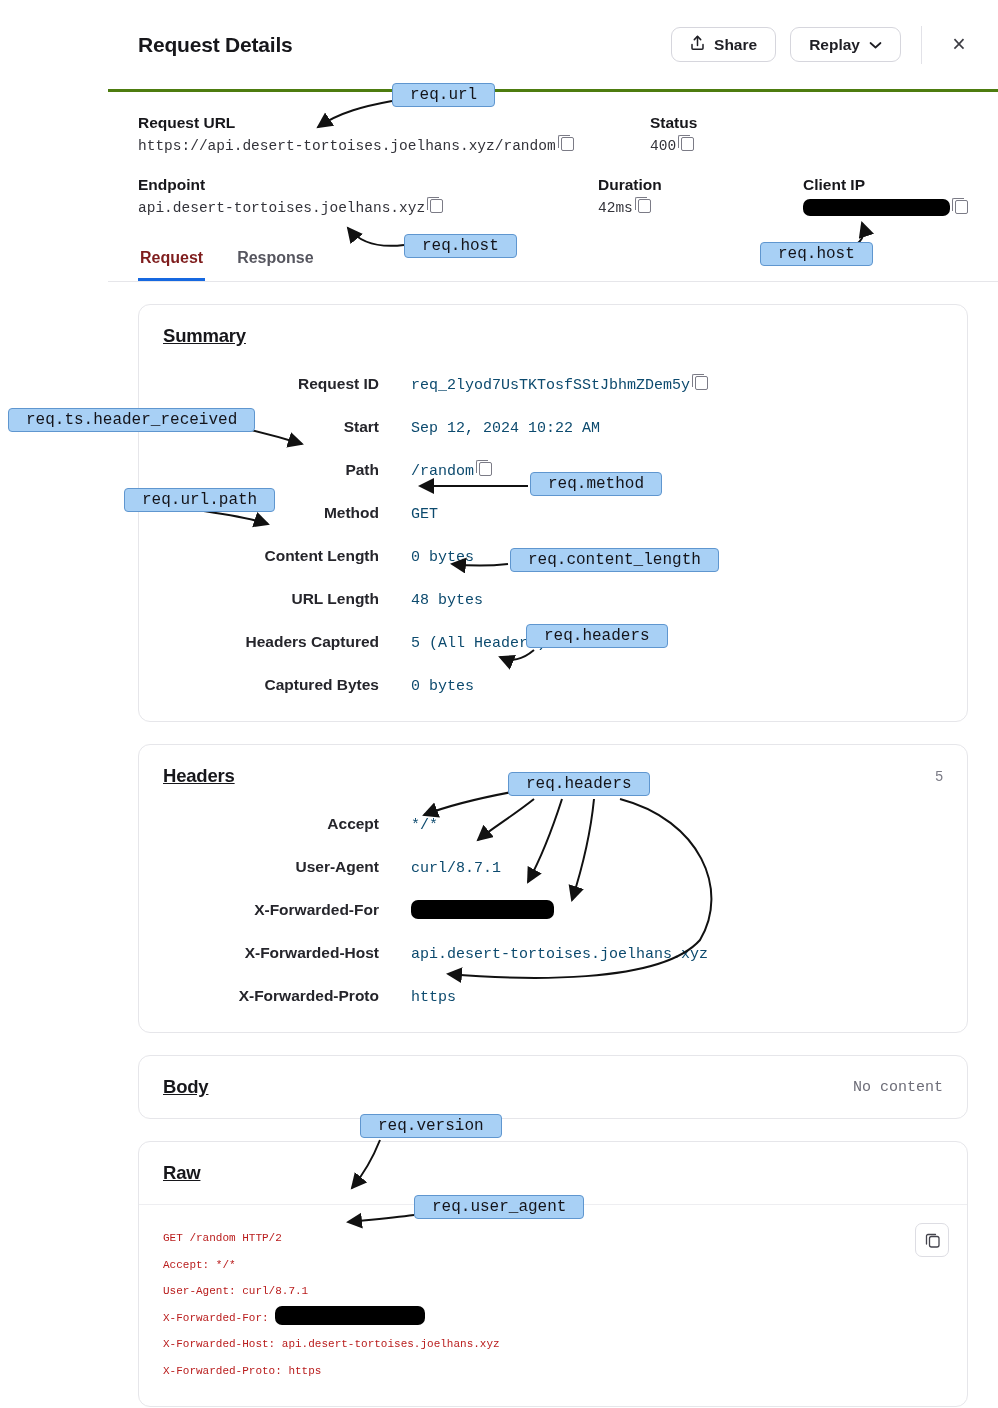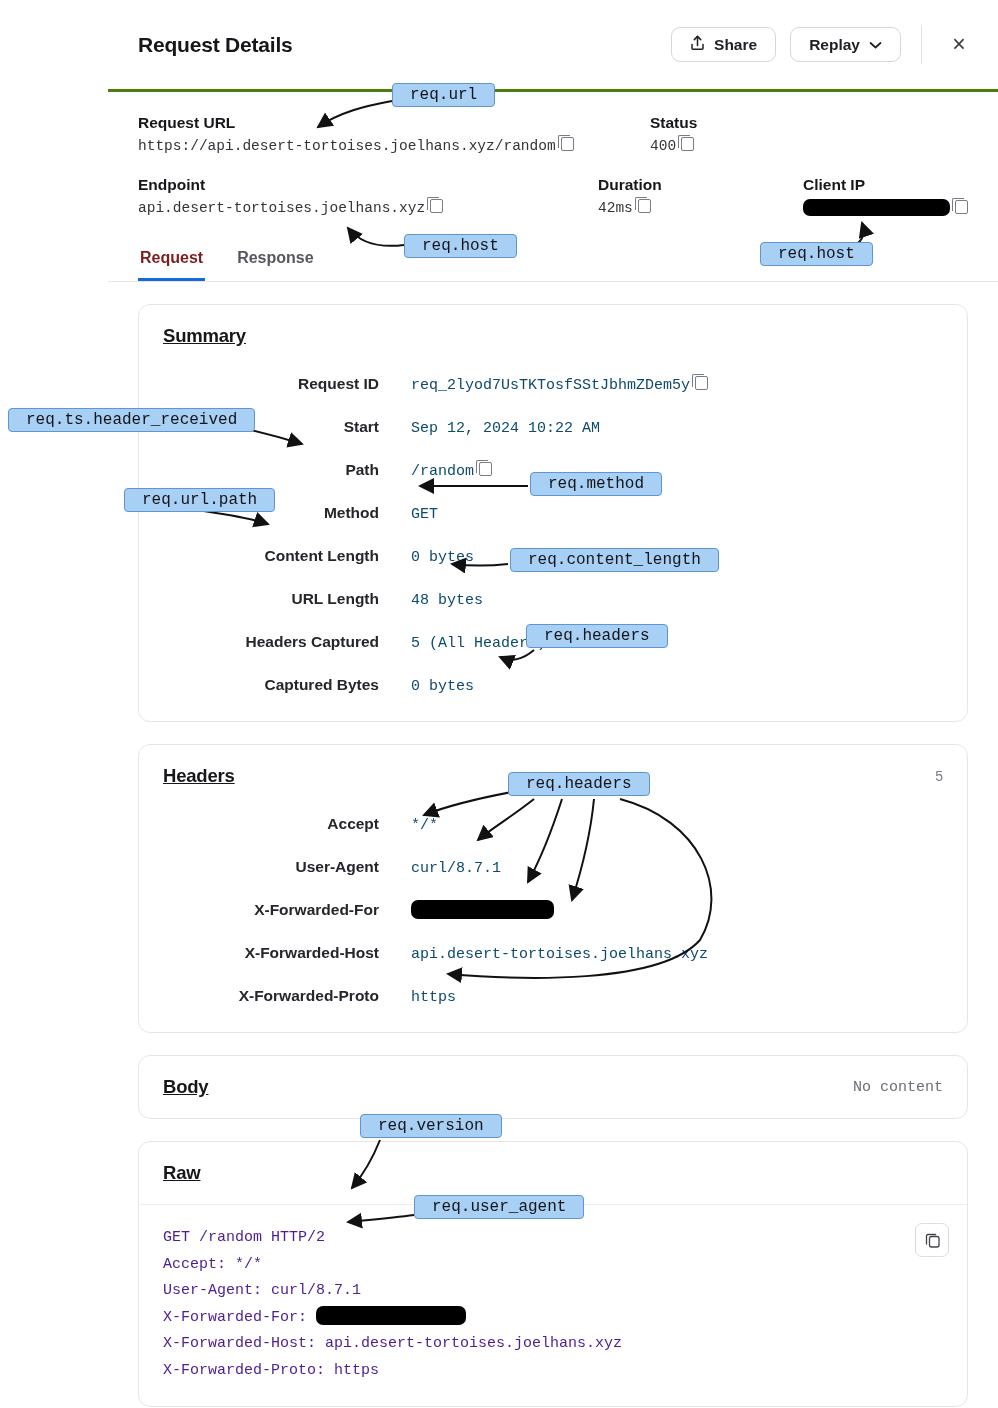--- a/index.html
+++ b/index.html
@@ -192,23 +192,23 @@
     line-height: 33px;
   }
   .kv-last { padding-bottom: 18px; }
   .hdr-key { width: 232px; }
   .raw-wrap {
     border-top: 1px solid #eeeef1;
     padding: 20px 24px 22px 24px;
     position: relative;
   }
   .raw-line {
-    font-size: 15px;
+    font-size: 11px;
     line-height: 26.5px;
-    color: #4c1d95;
+    color: #b91c1c;
     white-space: pre;
   }
   .raw-copy {
     position: absolute;
     right: 18px;
     top: 18px;
     width: 32px;
     height: 32px;
     border: 1px solid #ddddE3;
     border-radius: 7px;

